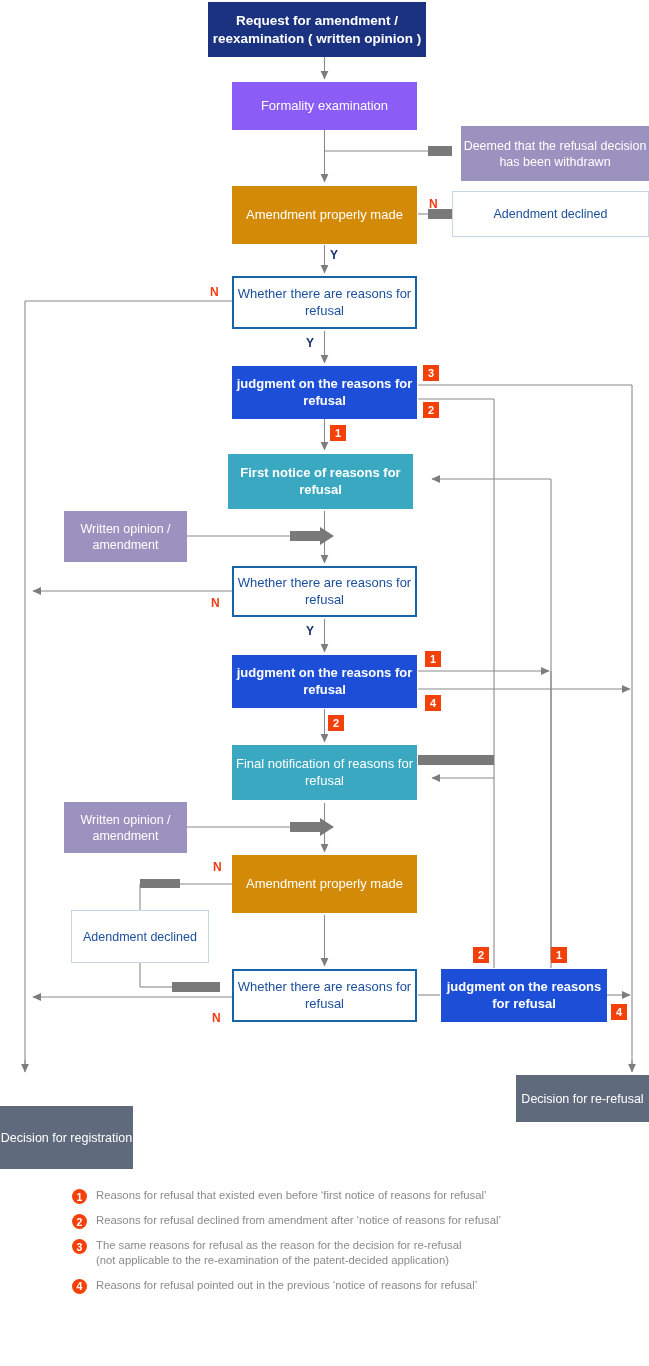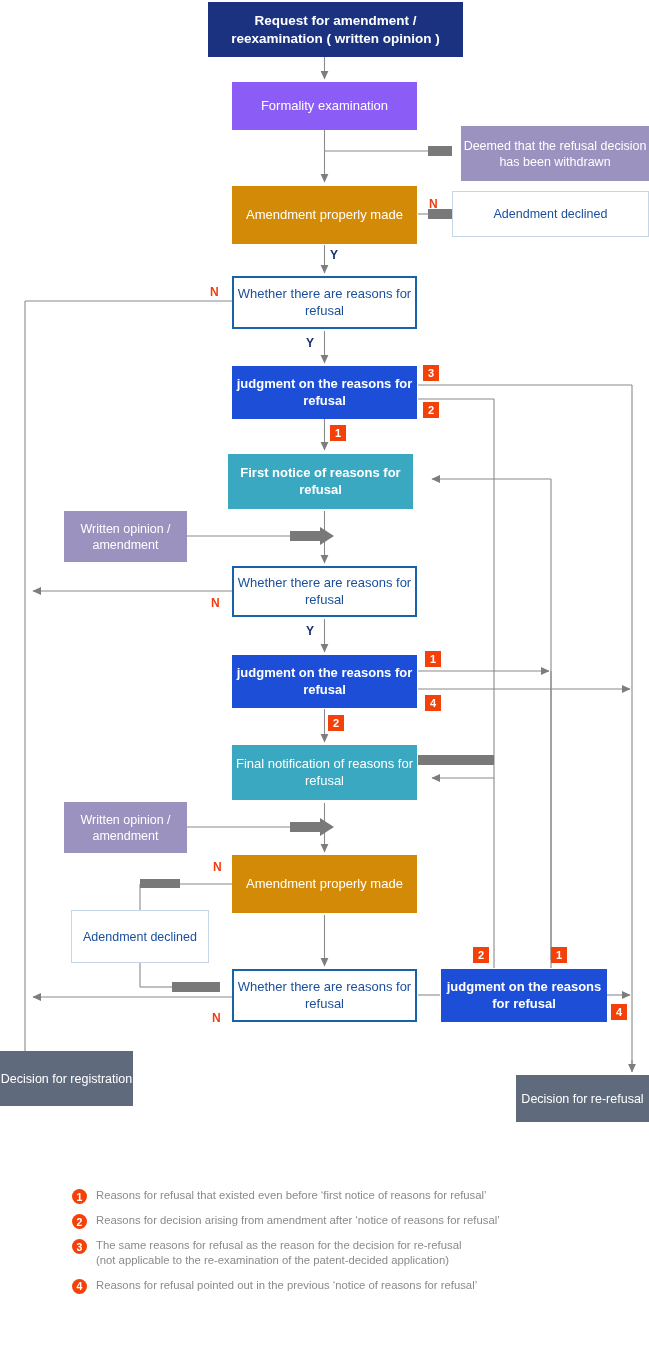--- a/index.html
+++ b/index.html
@@ -128,21 +128,21 @@
   <div style="position:absolute;left:140px;top:879px;width:40px;height:9px;background:#797979;"></div>
   <div style="position:absolute;left:172px;top:982px;width:48px;height:10px;background:#797979;"></div>
 
   <svg class="wires" viewBox="0 0 649 1366">
     <g fill="#797979">
       <path d="M320,527 L334,536 L320,545 z"></path>
       <path d="M320,818 L334,827 L320,836 z"></path>
     </g>
   </svg>
 
-  <div class="box navy" style="left:208px;top:2px;width:255px;height:55px;">
+  <div class="box navy" style="left:208px;top:2px;width:218px;height:55px;">
     <span>Request for amendment / reexamination ( written opinion )</span>
   </div>
 
   <div class="box teal" style="left:232px;top:82px;width:185px;height:48px;">
     <span>Formality examination</span>
   </div>
 
   <div class="box purple" style="left:461px;top:126px;width:188px;height:55px;">
     <span>Deemed that the refusal decision has been withdrawn</span>
   </div>
@@ -196,21 +196,21 @@
   </div>
 
   <div class="box decision" style="left:232px;top:969px;width:185px;height:53px;">
     <span>Whether there are reasons for refusal</span>
   </div>
 
   <div class="box blue" style="left:441px;top:969px;width:166px;height:53px;">
     <span>judgment on the reasons for refusal</span>
   </div>
 
-  <div class="box slate" style="left:0px;top:1051px;width:133px;height:55px;">
+  <div class="box slate" style="left:0px;top:1106px;width:133px;height:63px;">
     <span>Decision for registration</span>
   </div>
 
   <div class="box slate" style="left:516px;top:1075px;width:133px;height:47px;">
     <span>Decision for re-refusal</span>
   </div>
 
   <span class="yn n" style="left:429px;top:197px;">N</span>
   <span class="yn y" style="left:330px;top:248px;">Y</span>
   <span class="yn n" style="left:210px;top:285px;">N</span>
@@ -235,21 +235,21 @@
   <div id="legend">
     <div class="lrow">
       <div class="lnum">1</div>
       <div class="ltxt">
         <span>Reasons for refusal  that existed even before ‘first notice of reasons for refusal’</span>
       </div>
     </div>
     <div class="lrow">
       <div class="lnum">2</div>
       <div class="ltxt">
-        <span>Reasons for decision arising from amendment after ‘notice of reasons for refusal’</span>
+        <span>Reasons for refusal declined from amendment after ‘notice of reasons for refusal’</span>
       </div>
     </div>
     <div class="lrow">
       <div class="lnum">3</div>
       <div class="ltxt">
         <span>The same reasons for refusal as the reason for the decision for re-refusal</span>
         <span class="l2">(not applicable to the re-examination of the patent-decided application)</span>
       </div>
     </div>
     <div class="lrow">

